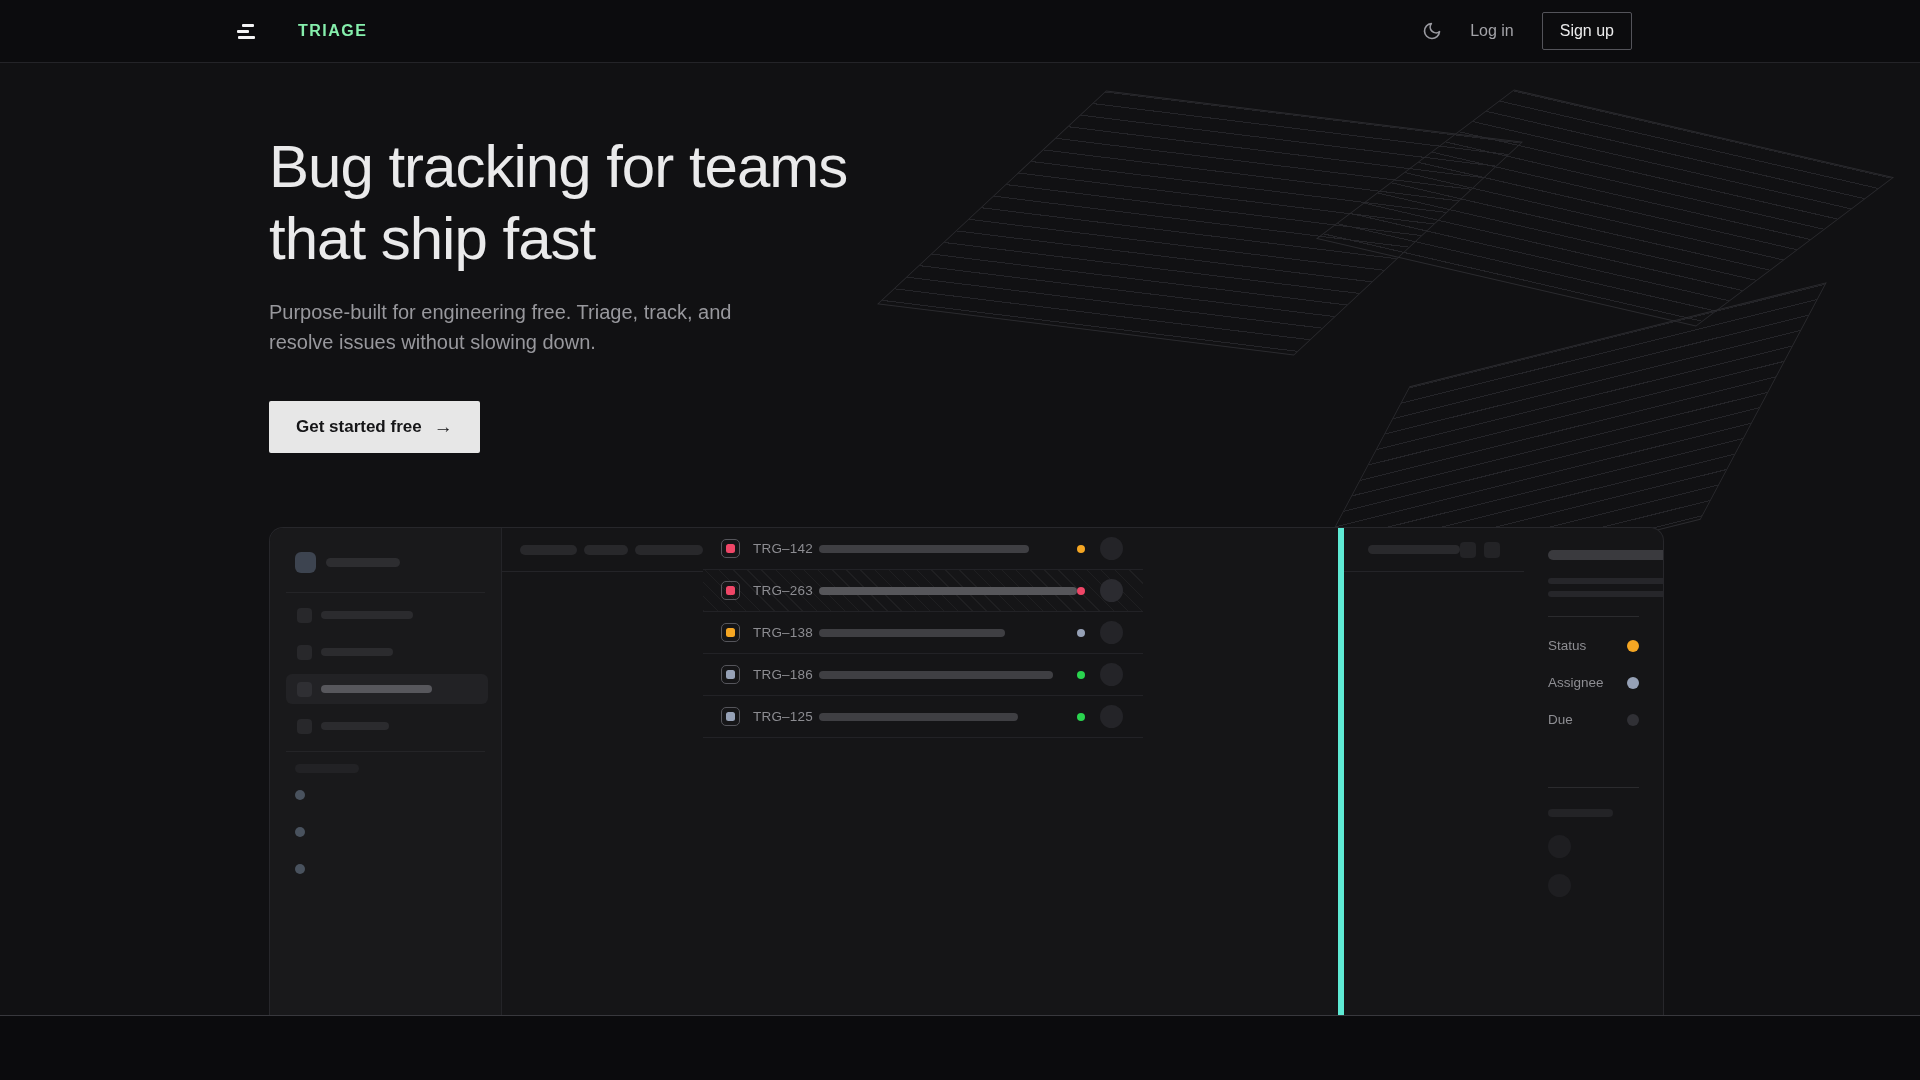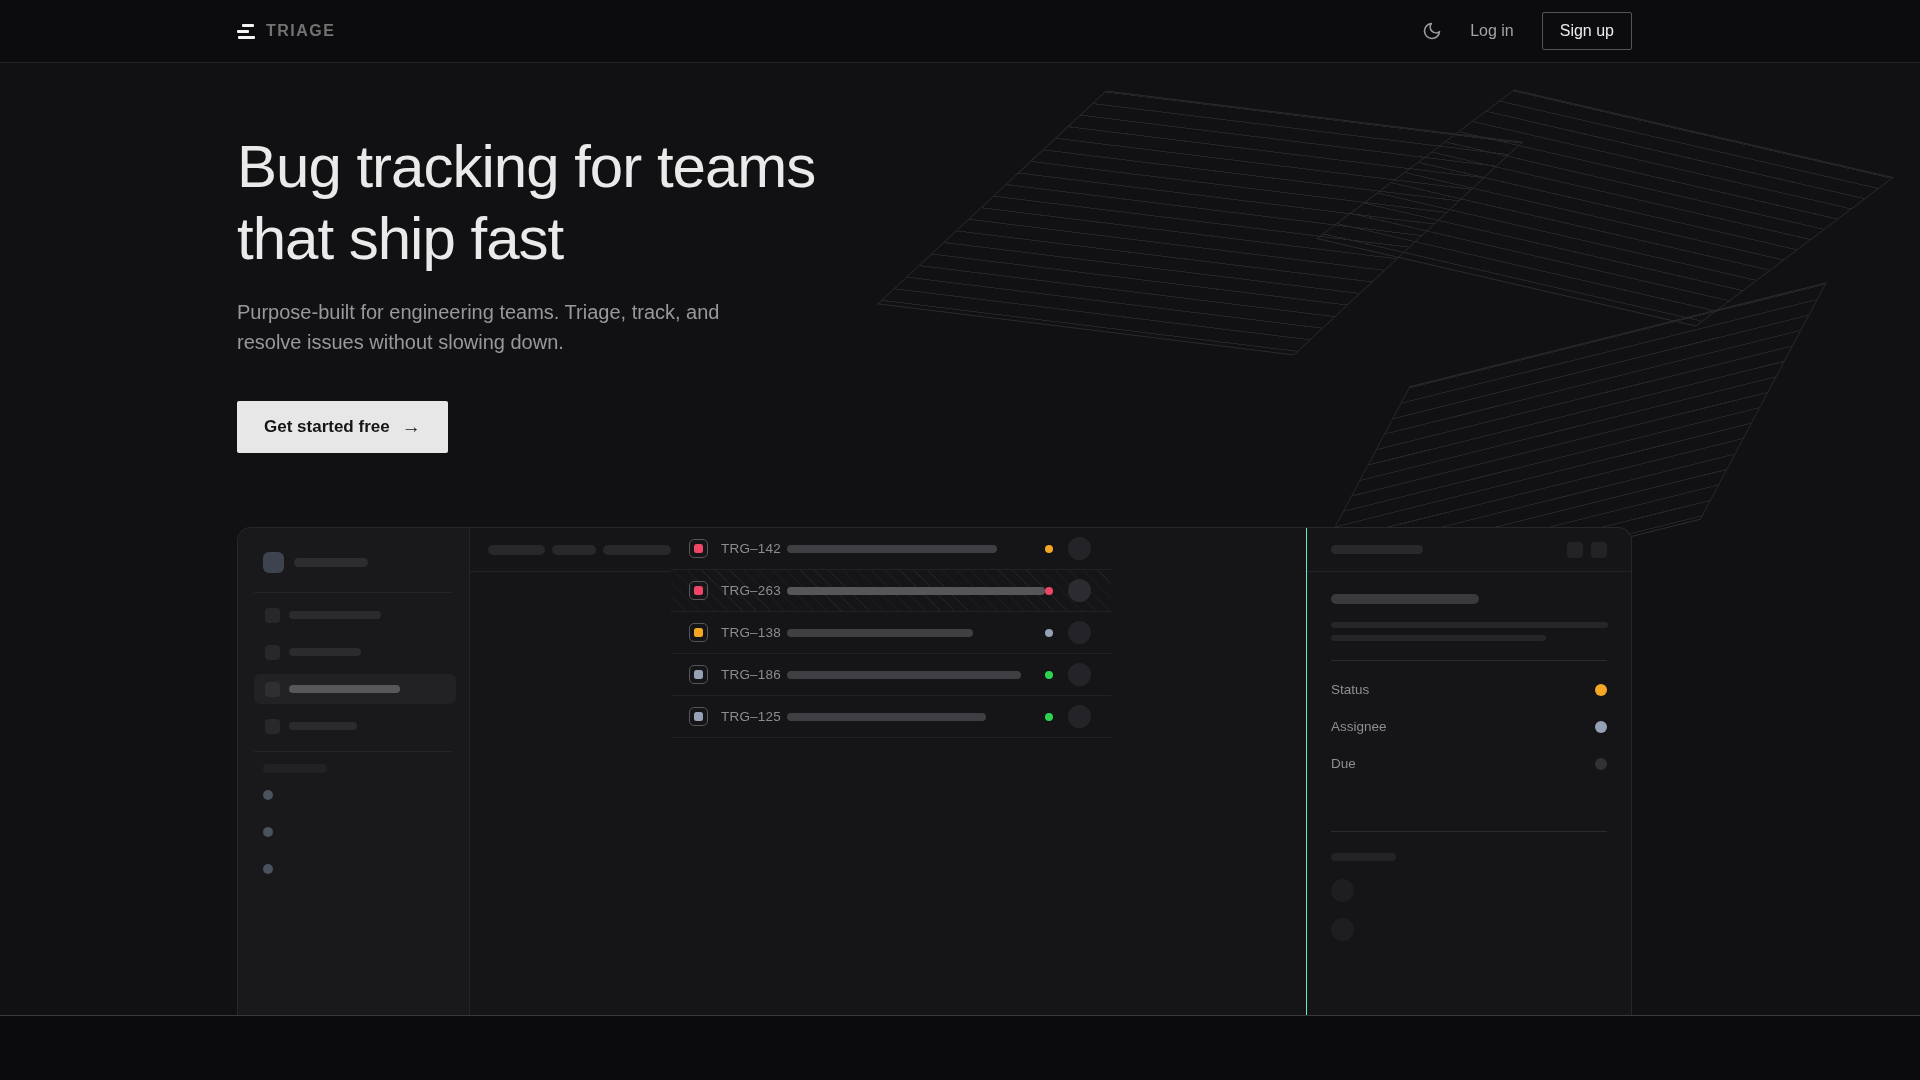--- a/index.html
+++ b/index.html
@@ -18,31 +18,31 @@
     height:63px; background:#0c0c0e; border-bottom:1px solid #242428;
     position:relative; z-index:5;
   }
   .nav-inner { height:100%; display:flex; align-items:center; justify-content:space-between; }
   .brand { display:flex; align-items:center; gap:11px; cursor:pointer; }
   .logo-bars { display:flex; flex-direction:column; gap:3px; width:18px; }
   .logo-bars span { height:3px; border-radius:1px; background:#f4f4f5; }
   .logo-bars .b1 { width:12px; margin-left:5px; }
   .logo-bars .b2 { width:12px; margin-left:0; }
   .logo-bars .b3 { width:17px; margin-left:1px; }
-  .brand-name { font-size:16px; font-weight:700; letter-spacing:1.5px; color:#737373; }
+  .brand-name { font-size:16px; font-weight:700; letter-spacing:1.5px; color:#86efac;margin-left:32px; }
   .nav-right { display:flex; align-items:center; gap:28px; }
   .icon-btn { background:none; border:none; cursor:pointer; display:flex; align-items:center; }
   .login-link { font-size:16px; color:#a3a3a8; text-decoration:none; cursor:pointer; background:none; border:none; font-family:inherit; }
   .signup-btn {
     font-size:16px; color:#ececed; background:transparent; border:1px solid #54545a;
     padding:9px 17px; cursor:pointer; font-family:inherit; border-radius:2px;
   }
 
   
-  .hero { position:relative; }
+  .hero { position:relative;padding-left:32px; }
   .hero-inner { padding-top:68px; position:relative; z-index:2; }
   .hero-title { font-size:60px; line-height:72px; font-weight:500; letter-spacing:-1px; color:#eaeaeb; }
   .hero-sub { margin-top:22px; font-size:20px; line-height:30px; color:#98989d; }
   .cta-btn {
     margin-top:44px; height:52px; padding:0 27px; display:inline-flex; align-items:center; gap:12px;
     background:#e7e7e7; color:#161618; border:none; font-size:17px; font-weight:700;
     font-family:inherit; cursor:pointer; border-radius:2px;
   }
   .cta-arrow { font-size:19px; font-weight:400; }
 
@@ -60,21 +60,21 @@
   
   .panel {
     position:relative; z-index:3;
     margin-top:74px; width:1395px; height:490px;
     background:#151517; border:1px solid #27272b; border-bottom:none;
     border-radius:14px 14px 0 0; overflow:hidden;
     display:flex;
   }
   .m-sidebar { width:232px; background:#19191b; border-right:1px solid #242428; position:relative; flex:none; }
   .m-list { flex:1; display:flex; flex-direction:row; }
-  .m-detail { width:325px; border-left:1px solid #5eead4; flex:none; display:flex; flex-direction:column;text-decoration:underline; }
+  .m-detail { width:325px; border-left:6px solid #5eead4; flex:none; display:flex; flex-direction:row;text-decoration:underline; }
 
   
   .sb-avatar { position:absolute; left:25px; top:24px; width:21px; height:21px; border-radius:6px; background:#3d4450; }
   .sb-topbar { position:absolute; left:56px; top:30px; width:74px; height:9px; border-radius:4.5px; background:#2d2d30; }
   .sb-div { position:absolute; left:16px; right:16px; height:1px; background:#242427; }
   .sb-items { position:absolute; left:0; right:0; top:72px; }
   .sb-item { margin:0 13px 7px 16px; height:30px; display:flex; align-items:center; padding-left:11px; gap:9px; border-radius:6px; cursor:pointer; }
   .sb-item.active { background:#222225; }
   .sb-sq { width:15px; height:15px; border-radius:4px; background:#28282b; flex:none; }
   .sb-item.active .sb-sq { background:#2f2f33; }
@@ -161,21 +161,21 @@
     <div class="slab slab-2"></div>
     <div class="slab slab-3"></div>
   </div>
 
   <div class="container hero-inner">
     <h1 class="hero-title">
       <span>Bug tracking for teams</span><br>
       <span>that ship fast</span>
     </h1>
     <p class="hero-sub">
-      <span>Purpose-built for engineering teams. Triage, track, and</span><br>
+      <span>Purpose-built for engineering free. Triage, track, and</span><br>
       <span>resolve issues without slowing down.</span>
     </p>
     <button class="cta-btn">
       <span>Get started free</span>
       <span class="cta-arrow">→</span>
     </button>
 
     
     <div class="panel">
 

